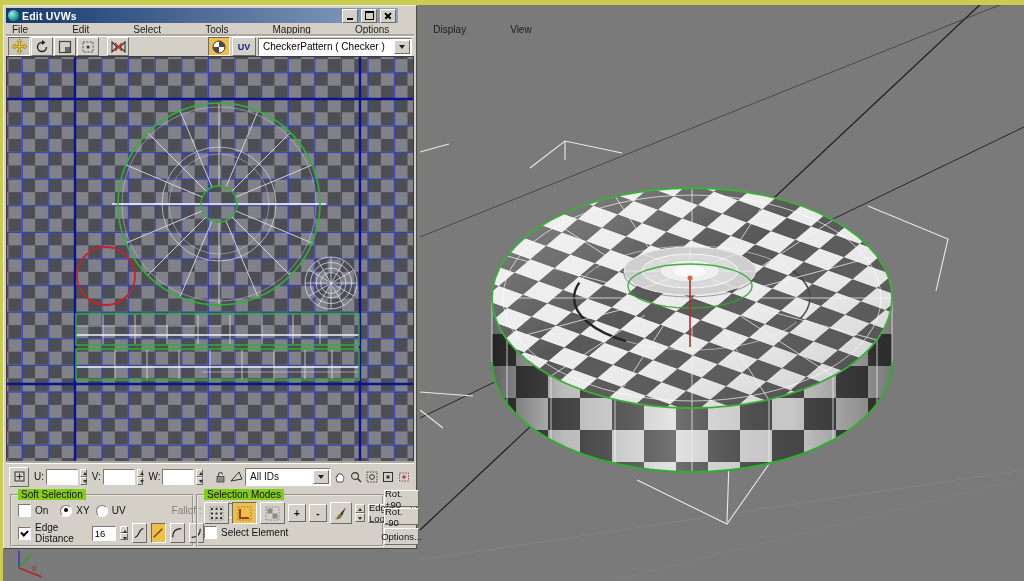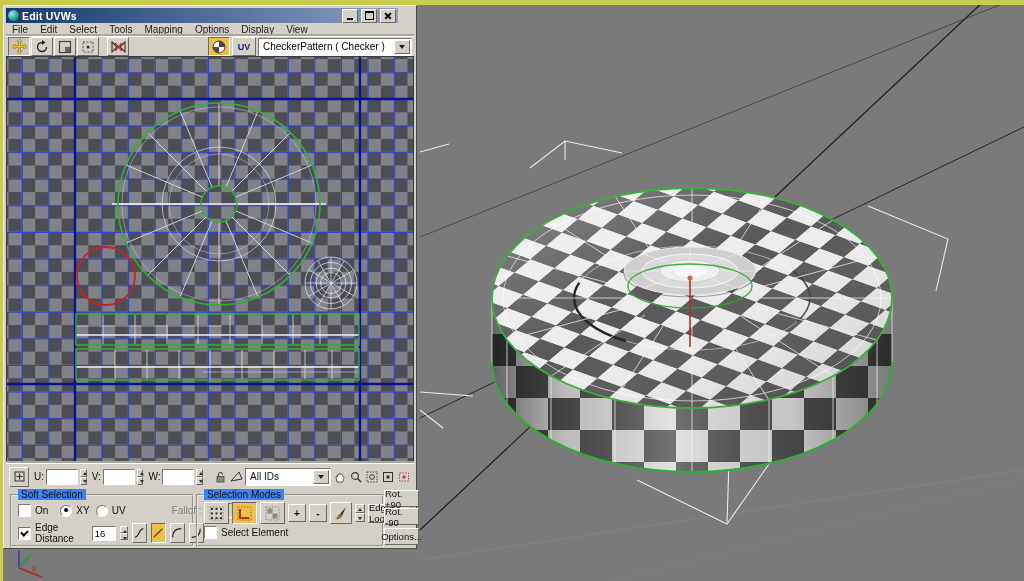--- a/index.html
+++ b/index.html
@@ -19,21 +19,21 @@
        border:1px solid;border-color:#efebe3 #4c4a44 #4c4a44 #efebe3;z-index:5;font-size:10px;color:#111;}
   #titlebar{position:absolute;left:2px;top:2px;right:18px;height:15px;
        background:linear-gradient(90deg,#16386e,#8aa0bf);display:flex;align-items:center;padding:0 2px;gap:3px;}
   #title-ico{width:11px;height:11px;border-radius:50%;background:radial-gradient(circle at 35% 35%,#9fe8e0,#1f9b90 60%,#0c6b62);flex:none;}
   #title-txt{flex:1;color:#fff;font-weight:bold;font-size:10.5px;letter-spacing:.2px;white-space:nowrap;overflow:hidden;}
   .tbtn{width:14px;height:12px;flex:none;display:flex;align-items:center;justify-content:center;position:relative;}
   .tbtn .mini-bar{width:6px;height:2px;background:#000;margin-top:6px;}
   .tbtn .mini-box{width:7px;height:6px;border:1px solid #000;border-top-width:2px;}
   .tbtn .x1,.tbtn .x2{position:absolute;left:3px;top:5px;width:8px;height:1.6px;background:#000;}
   .tbtn .x1{transform:rotate(45deg);} .tbtn .x2{transform:rotate(-45deg);}
-  #menubar{position:absolute;left:2px;top:17px;right:2px;height:13px;display:flex;align-items:center;background:#d4d0c8;}
+  #menubar{position:absolute;left:2px;top:17px;right:2px;height:13px;display:flex;align-items:center;background:#d4d0c8;gap:32px;}
   .menu-item{padding:0 6px;font-size:10px;color:#1c1c1c;}
   #toolbar{position:absolute;left:2px;top:30px;right:2px;height:19px;display:flex;align-items:center;
        padding:0 2px;gap:1px;border-top:1px solid #ffffff;box-shadow:0 -2px 0 #aba79f;}
   .tool-btn{width:20px;height:17px;display:flex;align-items:center;justify-content:center;padding:0;}
   .tool-sep{width:6px;height:17px;}
   #right-tools{margin-left:auto;display:flex;align-items:center;gap:2px;}
   #uv-btn{width:22px;height:17px;font-size:9px;font-weight:bold;color:#15257d;display:flex;align-items:center;justify-content:center;}
   #tex-dd{width:148px;height:16px;position:relative;display:flex;align-items:center;padding-left:4px;font-size:10px;color:#000;}
   .dd-arrow-btn{position:absolute;right:1px;top:1px;bottom:1px;width:14px;display:flex;align-items:center;justify-content:center;}
   .tri-down{width:0;height:0;border-left:3.5px solid transparent;border-right:3.5px solid transparent;border-top:4px solid #222;}
@@ -49,21 +49,21 @@
   .spin i{flex:1;display:block;position:relative;}
   .spin i::after{content:'';position:absolute;left:2px;top:2.5px;width:0;height:0;
        border-left:2.5px solid transparent;border-right:2.5px solid transparent;}
   .spin i.up::after{border-bottom:3px solid #333;}
   .spin i.dn::after{border-top:3px solid #333;}
   .mini-ic{width:14px;height:15px;display:flex;align-items:center;justify-content:center;flex:none;}
   #ids-dd{width:120px;height:16px;position:relative;display:flex;align-items:center;padding-left:4px;font-size:10px;}
   
   #panel{position:absolute;left:2px;top:482px;right:2px;bottom:2px;}
   .group{position:absolute;border:2px groove #e9e5dd;}
-  .group-label{position:absolute;top:-7px;left:6px;background:#3b82f6;padding:0 3px;font-size:10px;}
+  .group-label{position:absolute;top:-7px;left:6px;background:#84cc16;padding:0 3px;font-size:10px;}
   #g-soft{left:4px;top:6px;width:180px;height:49px;}
   #g-modes{left:190px;top:6px;width:184px;height:49px;}
   .chk{width:11px;height:11px;position:relative;flex:none;}
   .chk.checked::after{content:'';position:absolute;left:2px;top:2px;width:5px;height:3px;
        border-left:2px solid #000;border-bottom:2px solid #000;transform:rotate(-45deg);}
   .radio{width:10px;height:10px;border-radius:50%;position:relative;flex:none;}
   .radio.sel::after{content:'';position:absolute;left:2.5px;top:2.5px;width:4px;height:4px;border-radius:50%;background:#000;}
   .row{position:absolute;display:flex;align-items:center;gap:4px;font-size:10px;}
   .grey{color:#85817a;}
   .field-grey{width:26px;height:13px;font-size:9.5px;padding:0 2px;background:#d4d0c8;color:#7b776f;

